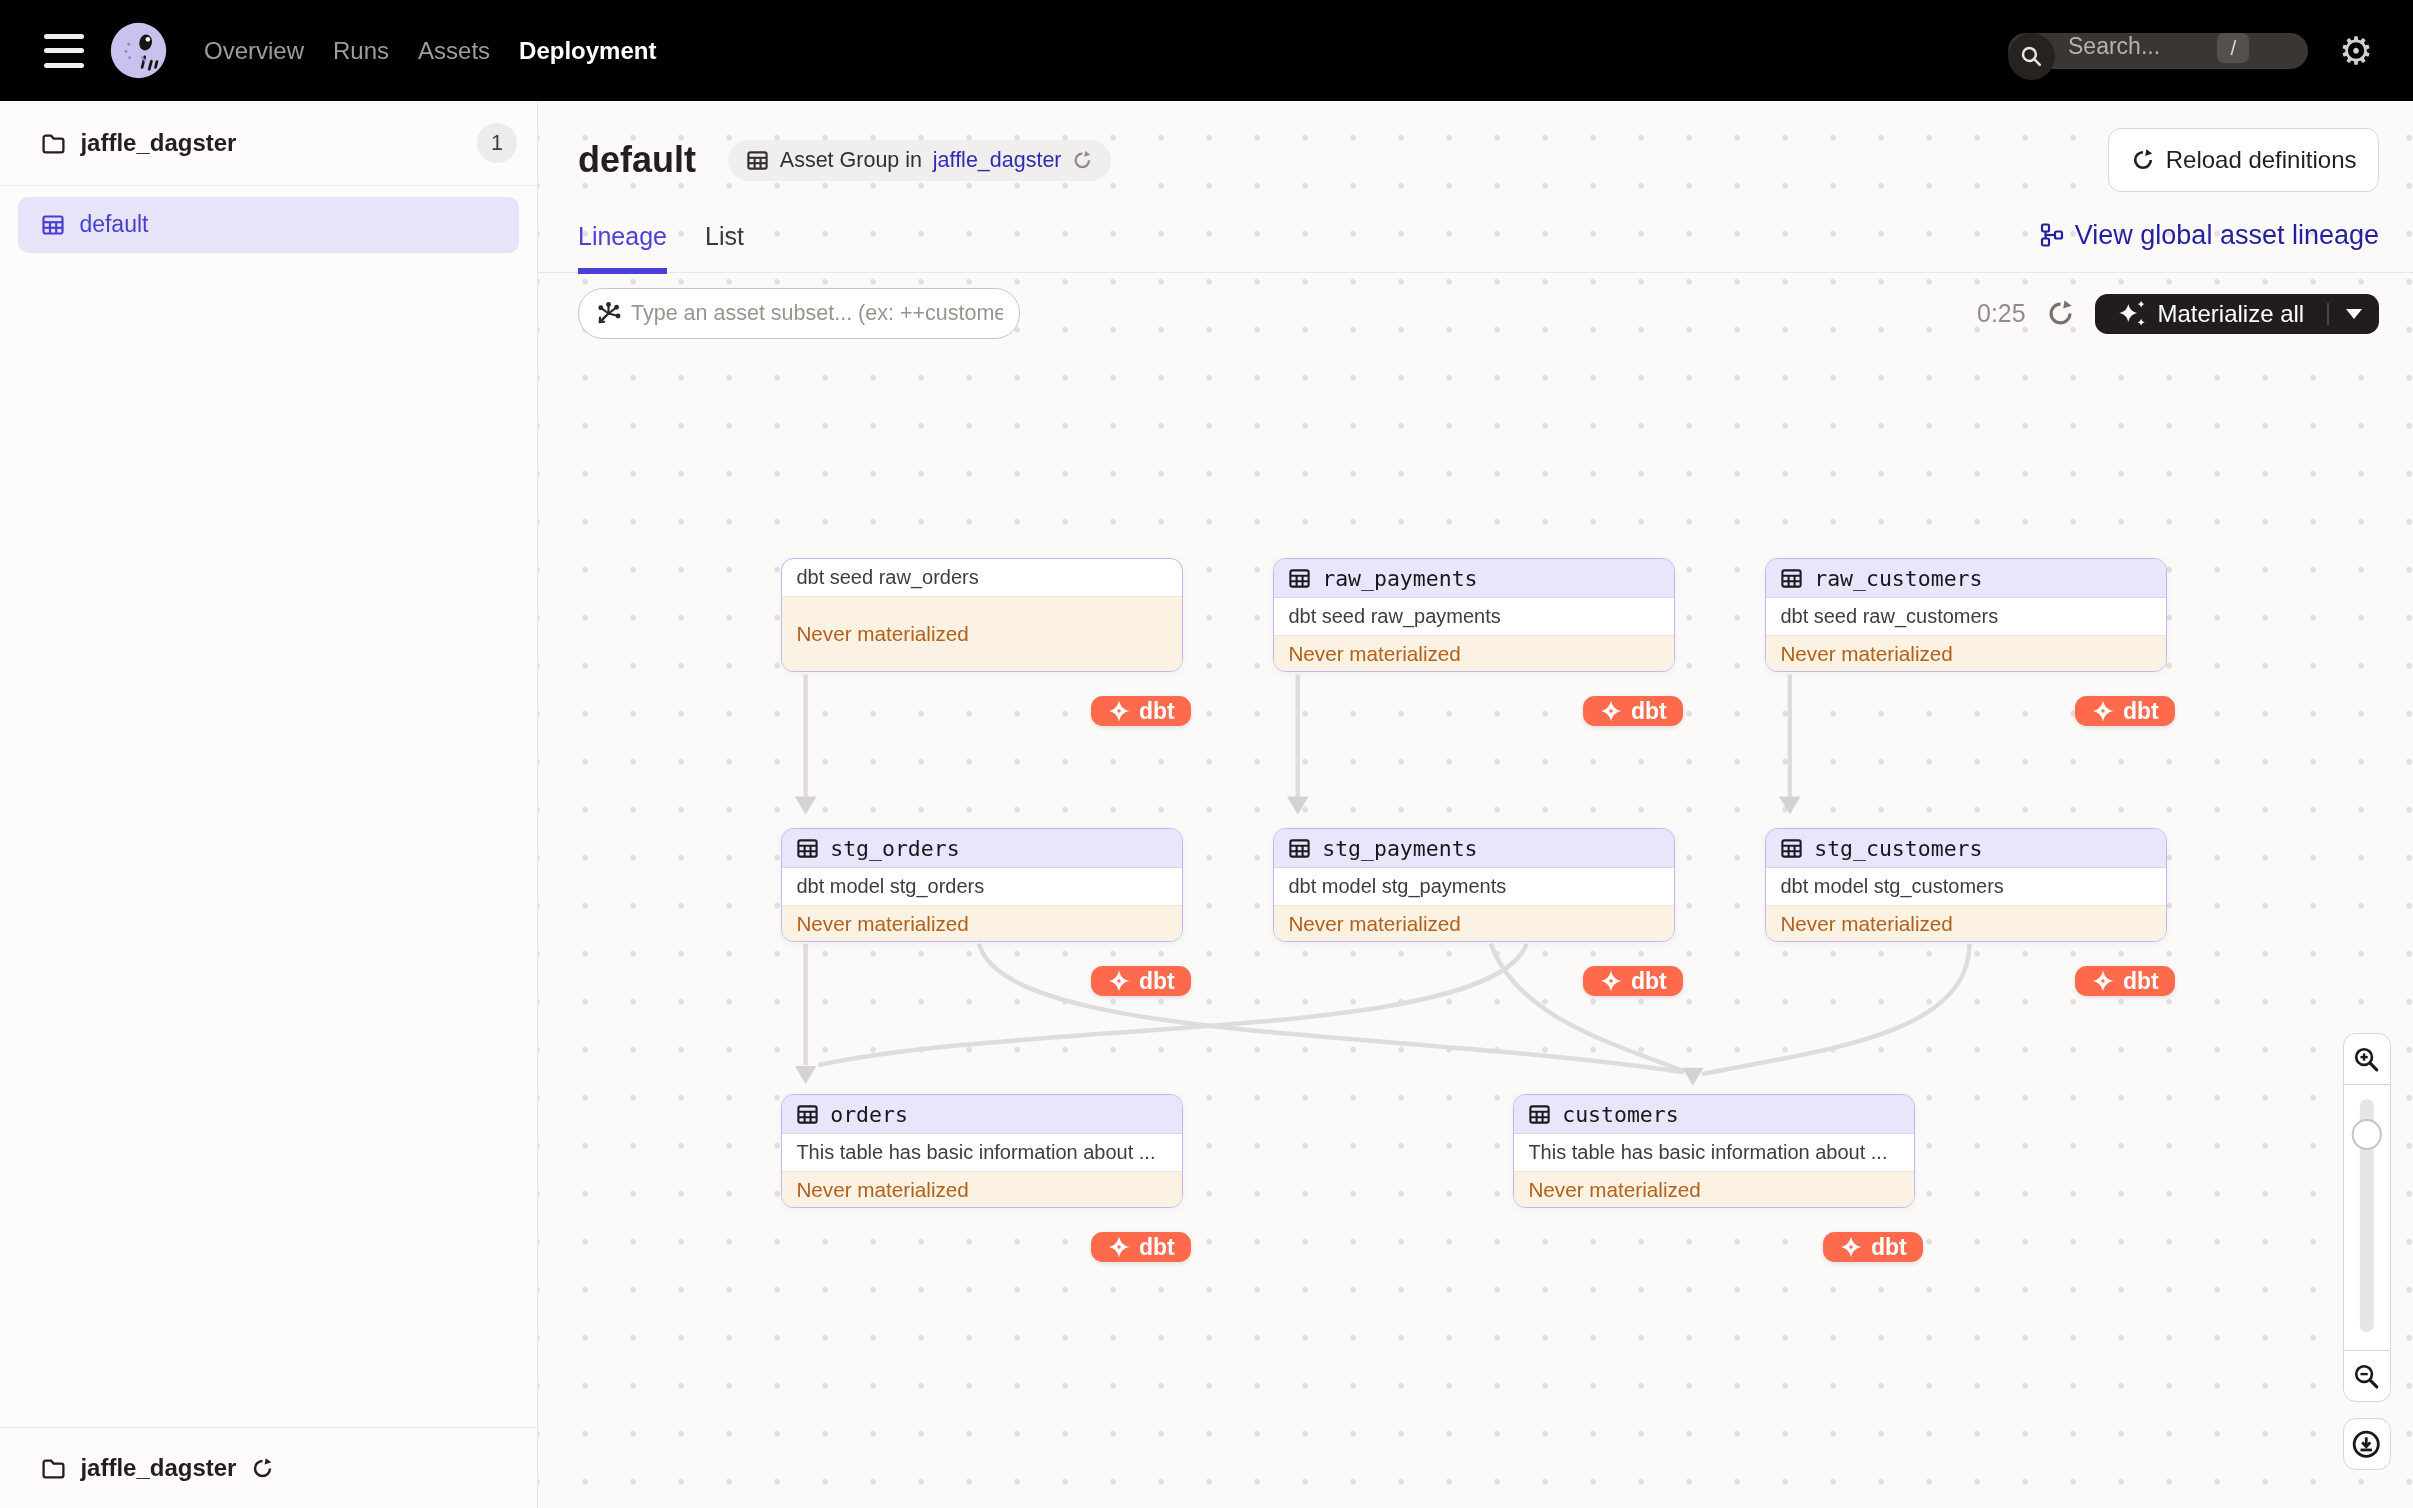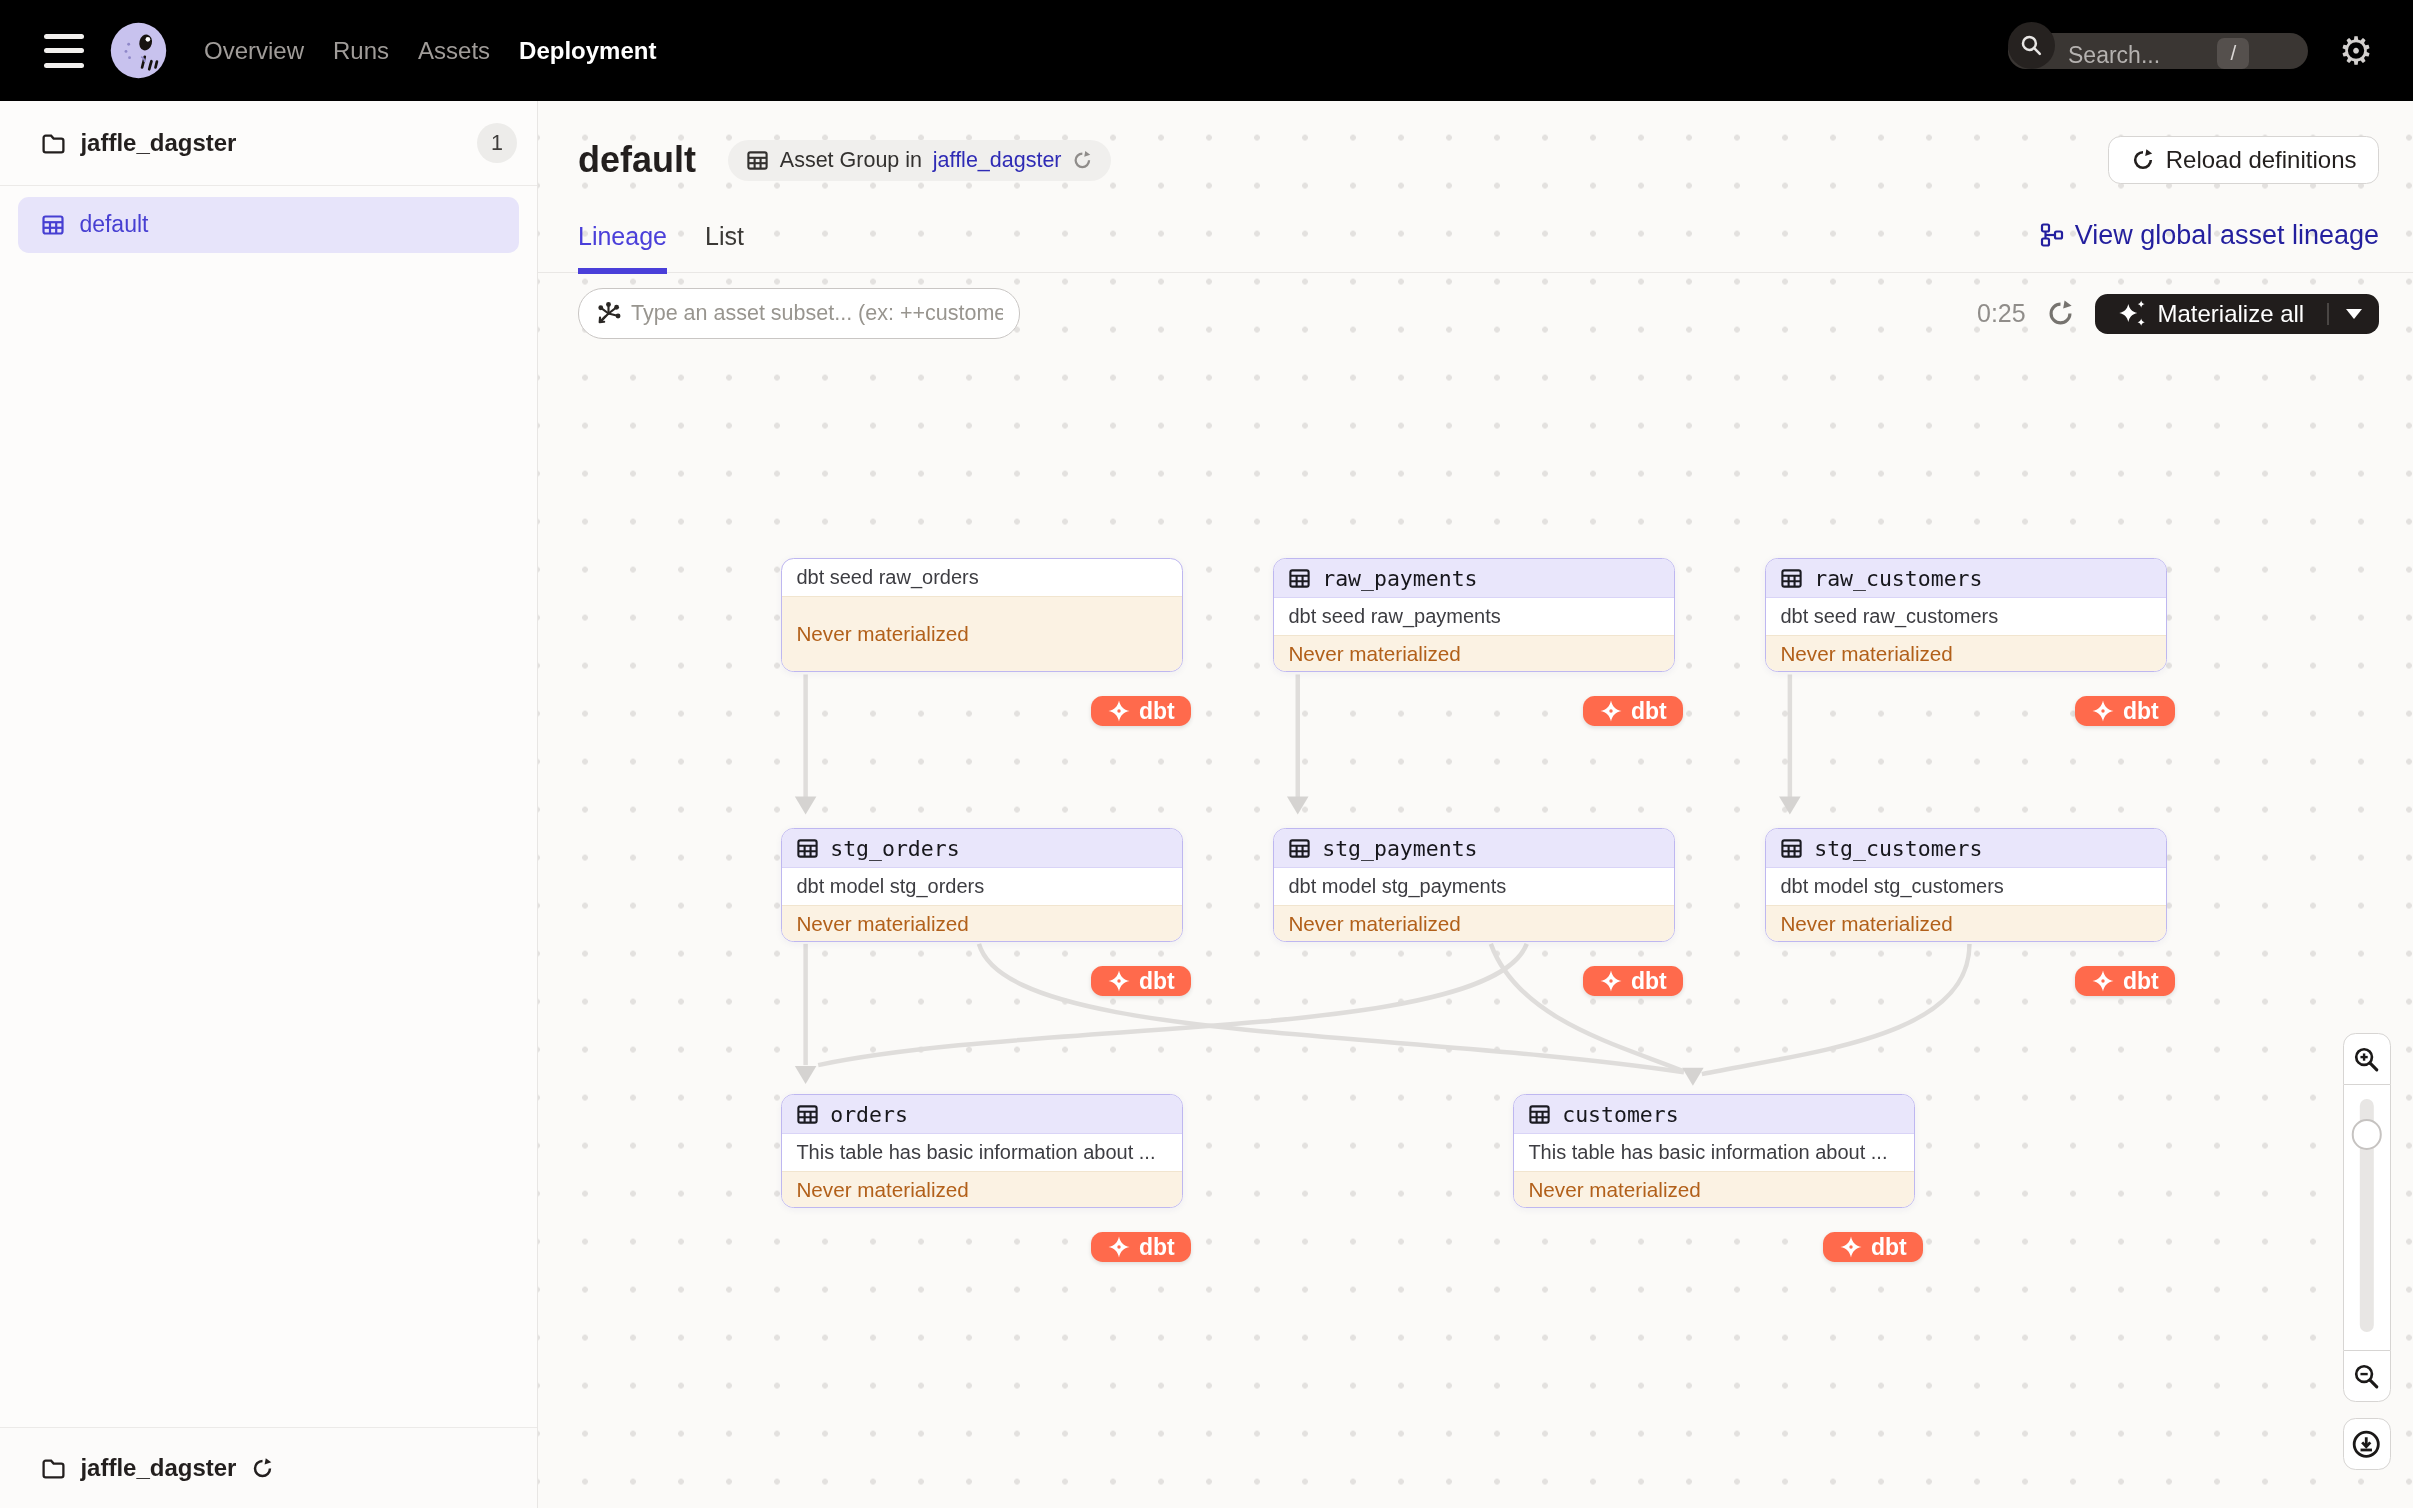--- a/index.html
+++ b/index.html
@@ -12,21 +12,21 @@
     padding:0 40px 0 44px; flex:0 0 auto; }
   .hamburger { width:40px; height:34px; display:flex; flex-direction:column;
     justify-content:space-between; cursor:pointer; margin-right:25px; }
   .hamburger div { height:5px; background:#f2f0ee; border-radius:2.7px; }
   .logo { width:59px; height:59px; margin-right:36px; }
   .navlinks { display:flex; align-items:center; gap:29px; }
   .navlink { font-size:24px; color:#a09c99; cursor:pointer; }
   .navlink.active { color:#ffffff; font-weight:700; }
   .nav-spacer { flex:1; }
   .searchpill { width:300px; height:36px; background:#3a3633; border-radius:23px;
-    display:flex; align-items:flex-end; cursor:text; }
+    display:flex; align-items:flex-start; cursor:text; }
   .search-circle { width:47px; height:47px; border-radius:50%; background:#262220;
     display:flex; align-items:center; justify-content:center; flex:0 0 auto; }
   .searchpill input { background:transparent; border:none; outline:none; color:#e8e6e4;
     font-size:23px; padding:0 7.2px 0 12.6px; width:162px; font-family:inherit; }
   .searchpill input::placeholder { color:#b5b2b0; }
   .slash-badge { width:32px; height:30.5px; background:#55504d; border-radius:7.2px;
     color:#dbd8d6; font-size:20.7px; display:flex; align-items:center; justify-content:center;
     margin-right:9px; }
   .gear { margin-left:30.5px; font-family:"DejaVu Sans", sans-serif; font-size:38px;
     color:#d3d0ce; cursor:pointer; line-height:1; }
@@ -53,21 +53,21 @@
   
   .main { flex:1; display:flex; flex-direction:column; min-width:0;
     background-color:#fbfaf8;
     background-image:radial-gradient(circle, #e3e1df 2.7px, transparent 3.1px);
     background-size:48px 48px; background-position:23px 12.6px; }
   .main-header { display:flex; align-items:center; padding:32px 34px 0 40px; height:86px; }
   .page-title { font-size:36px; font-weight:700; color:#231f1e; margin-right:32px; }
   .group-pill { height:41px; background:#f0efed; border-radius:20.7px; display:flex;
     align-items:center; gap:10.8px; padding:0 18px; font-size:21.5px; color:#33312f; }
   .group-pill .link { color:#2f2bb5; cursor:pointer; }
-  .btn-reload { margin-left:auto; height:48px; background:#ffffff;
+  .btn-reload { margin-left:auto; height:64px; background:#ffffff;
     border:1.8px solid #d7d5d3; border-radius:12.6px; display:flex; align-items:center;
     gap:10.8px; padding:0 21.5px; font-size:24px; color:#231f1e; cursor:pointer; }
 
   .tabs-row { display:flex; align-items:flex-end; padding:0 34px 0 40px; height:86px;
     border-bottom:1.8px solid #e9e7e5; }
   .tab { font-size:25px; color:#3b3936; padding-bottom:21.5px; position:relative;
     cursor:pointer; margin-right:38px; }
   .tab.active { color:#4a3fd9; font-weight:500; }
   .tab.active::after { content:""; position:absolute; left:0; right:0; bottom:-1.8px;
     height:5.4px; background:#4a3fd9; }

